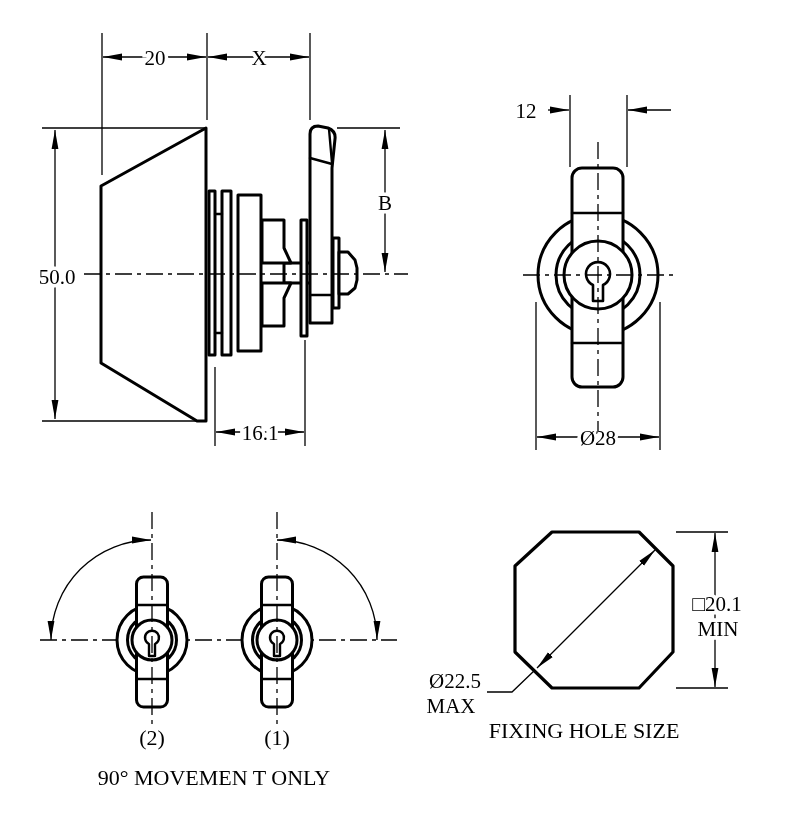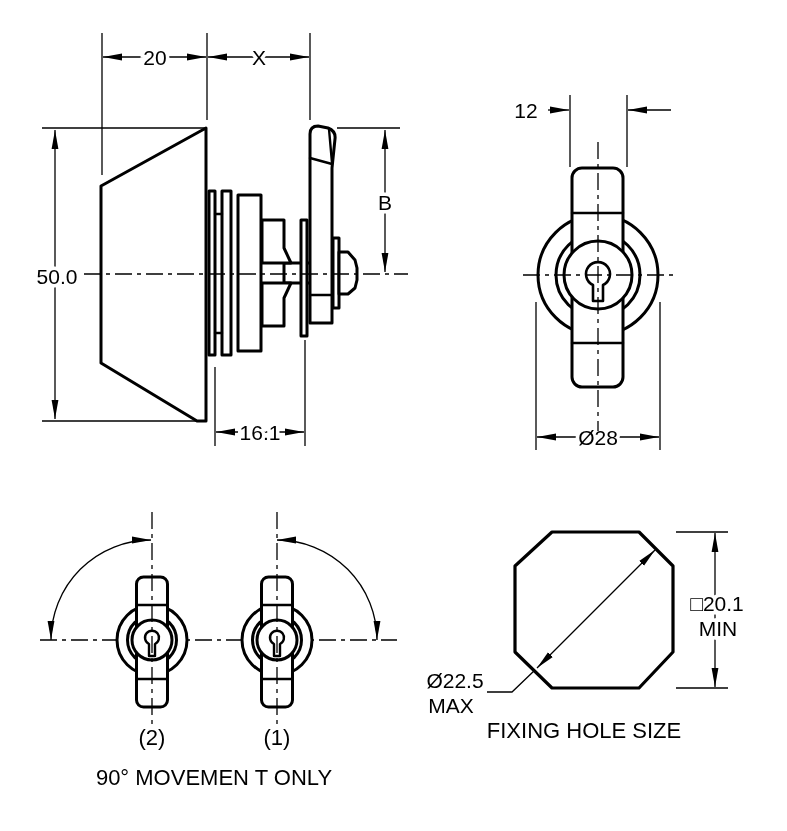--- a/index.html
+++ b/index.html
@@ -1,17 +1,17 @@
 <!DOCTYPE html>
 <html><head>
 <meta charset="utf-8">
 <style>
   html,body{margin:0;padding:0;background:#e9e9e9;}
   .page{width:787px;height:831px;background:#ffffff;position:relative;margin:0 auto;
-        font-family:Liberation Sans, sans-serif;}
+        font-family:Liberation Serif, serif;}
   svg{display:block;}
   .geo{fill:#ffffff;stroke:#000000;stroke-width:3;stroke-linejoin:round;stroke-linecap:round;}
   .geo2{fill:none;stroke:#000000;stroke-width:2.4;stroke-linecap:round;}
   .thin{fill:none;stroke:#000000;stroke-width:1.3;}
   .cl{fill:none;stroke:#000000;stroke-width:1.3;stroke-dasharray:17 5 4 5;}
   .dim-text{font-size:21px;fill:#000000;stroke:#ffffff;stroke-width:7px;paint-order:stroke;
             text-anchor:middle;}
   .cap-text{font-size:22px;fill:#000000;stroke:#ffffff;stroke-width:7px;paint-order:stroke;
             text-anchor:middle;}
 </style>

